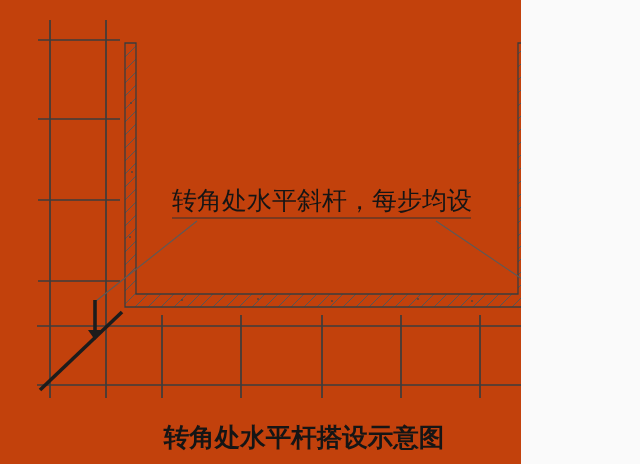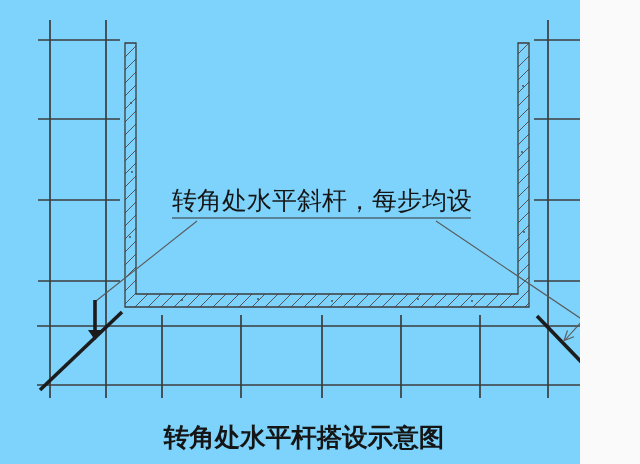--- a/index.html
+++ b/index.html
@@ -2,23 +2,23 @@
 <html><head>
 <meta charset="utf-8">
 <style>
   html, body {
     margin: 0;
     padding: 0;
     background: #fafafa;
   }
   .stage {
     position: relative;
-    width: 580px;
+    width: 521px;
     height: 464px;
-    background: #7dd3fc;
+    background: #c2410c;
     overflow: hidden;
   }
   svg text {
     font-family: "DejaVu Serif", "Liberation Serif", serif;
     fill: #151515;
   }
   .annotation-text {
     font-size: 25px;
     letter-spacing: 0px;
   }

